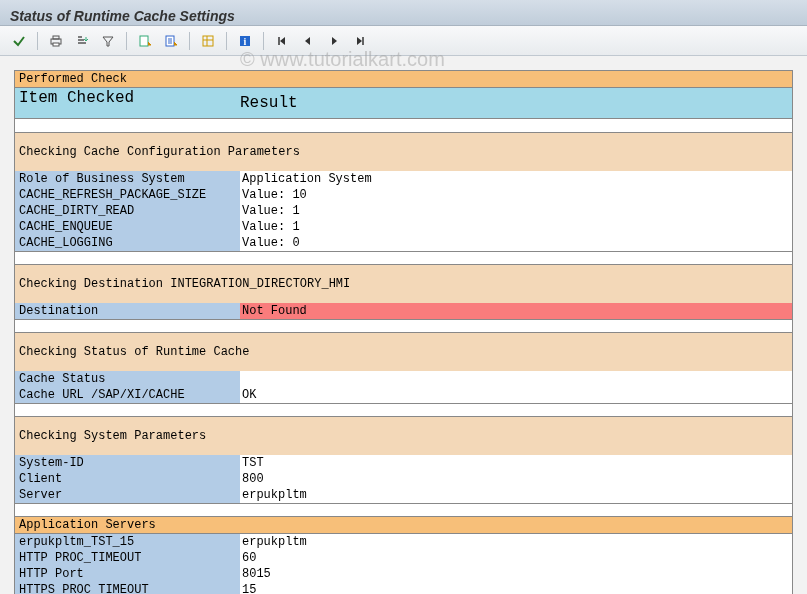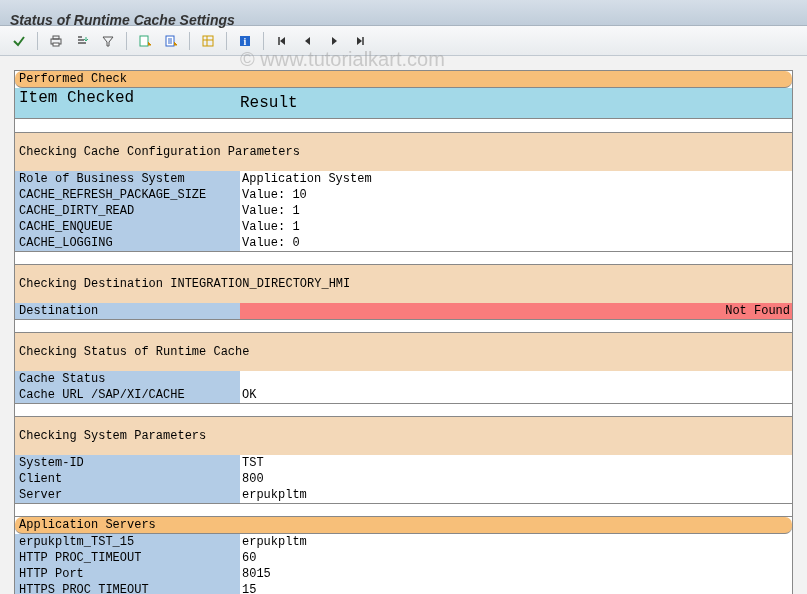--- a/index.html
+++ b/index.html
@@ -6,25 +6,25 @@
     body {
       font-family: Arial, Helvetica, sans-serif;
       font-size: 12px;
       background: #f2f2f2;
       width: 807px;
       height: 594px;
       overflow: hidden;
     }
     .title-bar {
       background: linear-gradient(to bottom, #d5dee8 0%, #c0cdda 100%);
-      padding: 12px 10px;
+      padding: 1px 10px;
       border-bottom: 1px solid #a8b4c0;
       height: 26px;
       display: flex;
-      align-items: flex-start;
+      align-items: flex-end;
     }
     .title-text {
       font-weight: bold;
       font-style: italic;
       font-size: 14px;
       color: #333;
     }
     .toolbar {
       background: linear-gradient(to bottom, #f8f9fa 0%, #e8ebee 100%);
       padding: 4px 8px;
@@ -52,21 +52,20 @@
     .report {
       border: 1px solid #888;
       background: #fff;
     }
     .section-header {
       background: #f7bf79;
       padding: 1px 4px;
       font-family: "Courier New", monospace;
       font-size: 12px;
       border-bottom: 1px solid #888;
-      border-radius: 7px;
     }
     .col-header {
       background: #a3d9e8;
       display: flex;
       font-family: "Courier New", monospace;
       font-size: 16px;
       border-bottom: 1px solid #888;
     }
     .col-header .c1 { width: 225px; padding: 1px 4px; }
     .col-header .c2 { flex: 1; padding: 6px 0; }
@@ -82,21 +81,21 @@
       background: #b3cce6;
       border-right: 0;
       white-space: pre;
     }
     .row .value {
       flex: 1;
       padding: 0 2px;
       background: #fff;
       white-space: pre;
     }
-    .row.error .value { background: #f97c7c; text-align: right; }
+    .row.error .value { background: #f97c7c; }
     .pale-section-header {
       background: #f3d8b8;
       padding: 12px 4px;
       font-family: "Courier New", monospace;
       font-size: 12px;
     }
     .gap { height: 14px; background: #fff; border-bottom: 1px solid #888; }
     .gap-top { border-top: 1px solid #888; }
     .watermark {
       position: absolute;

